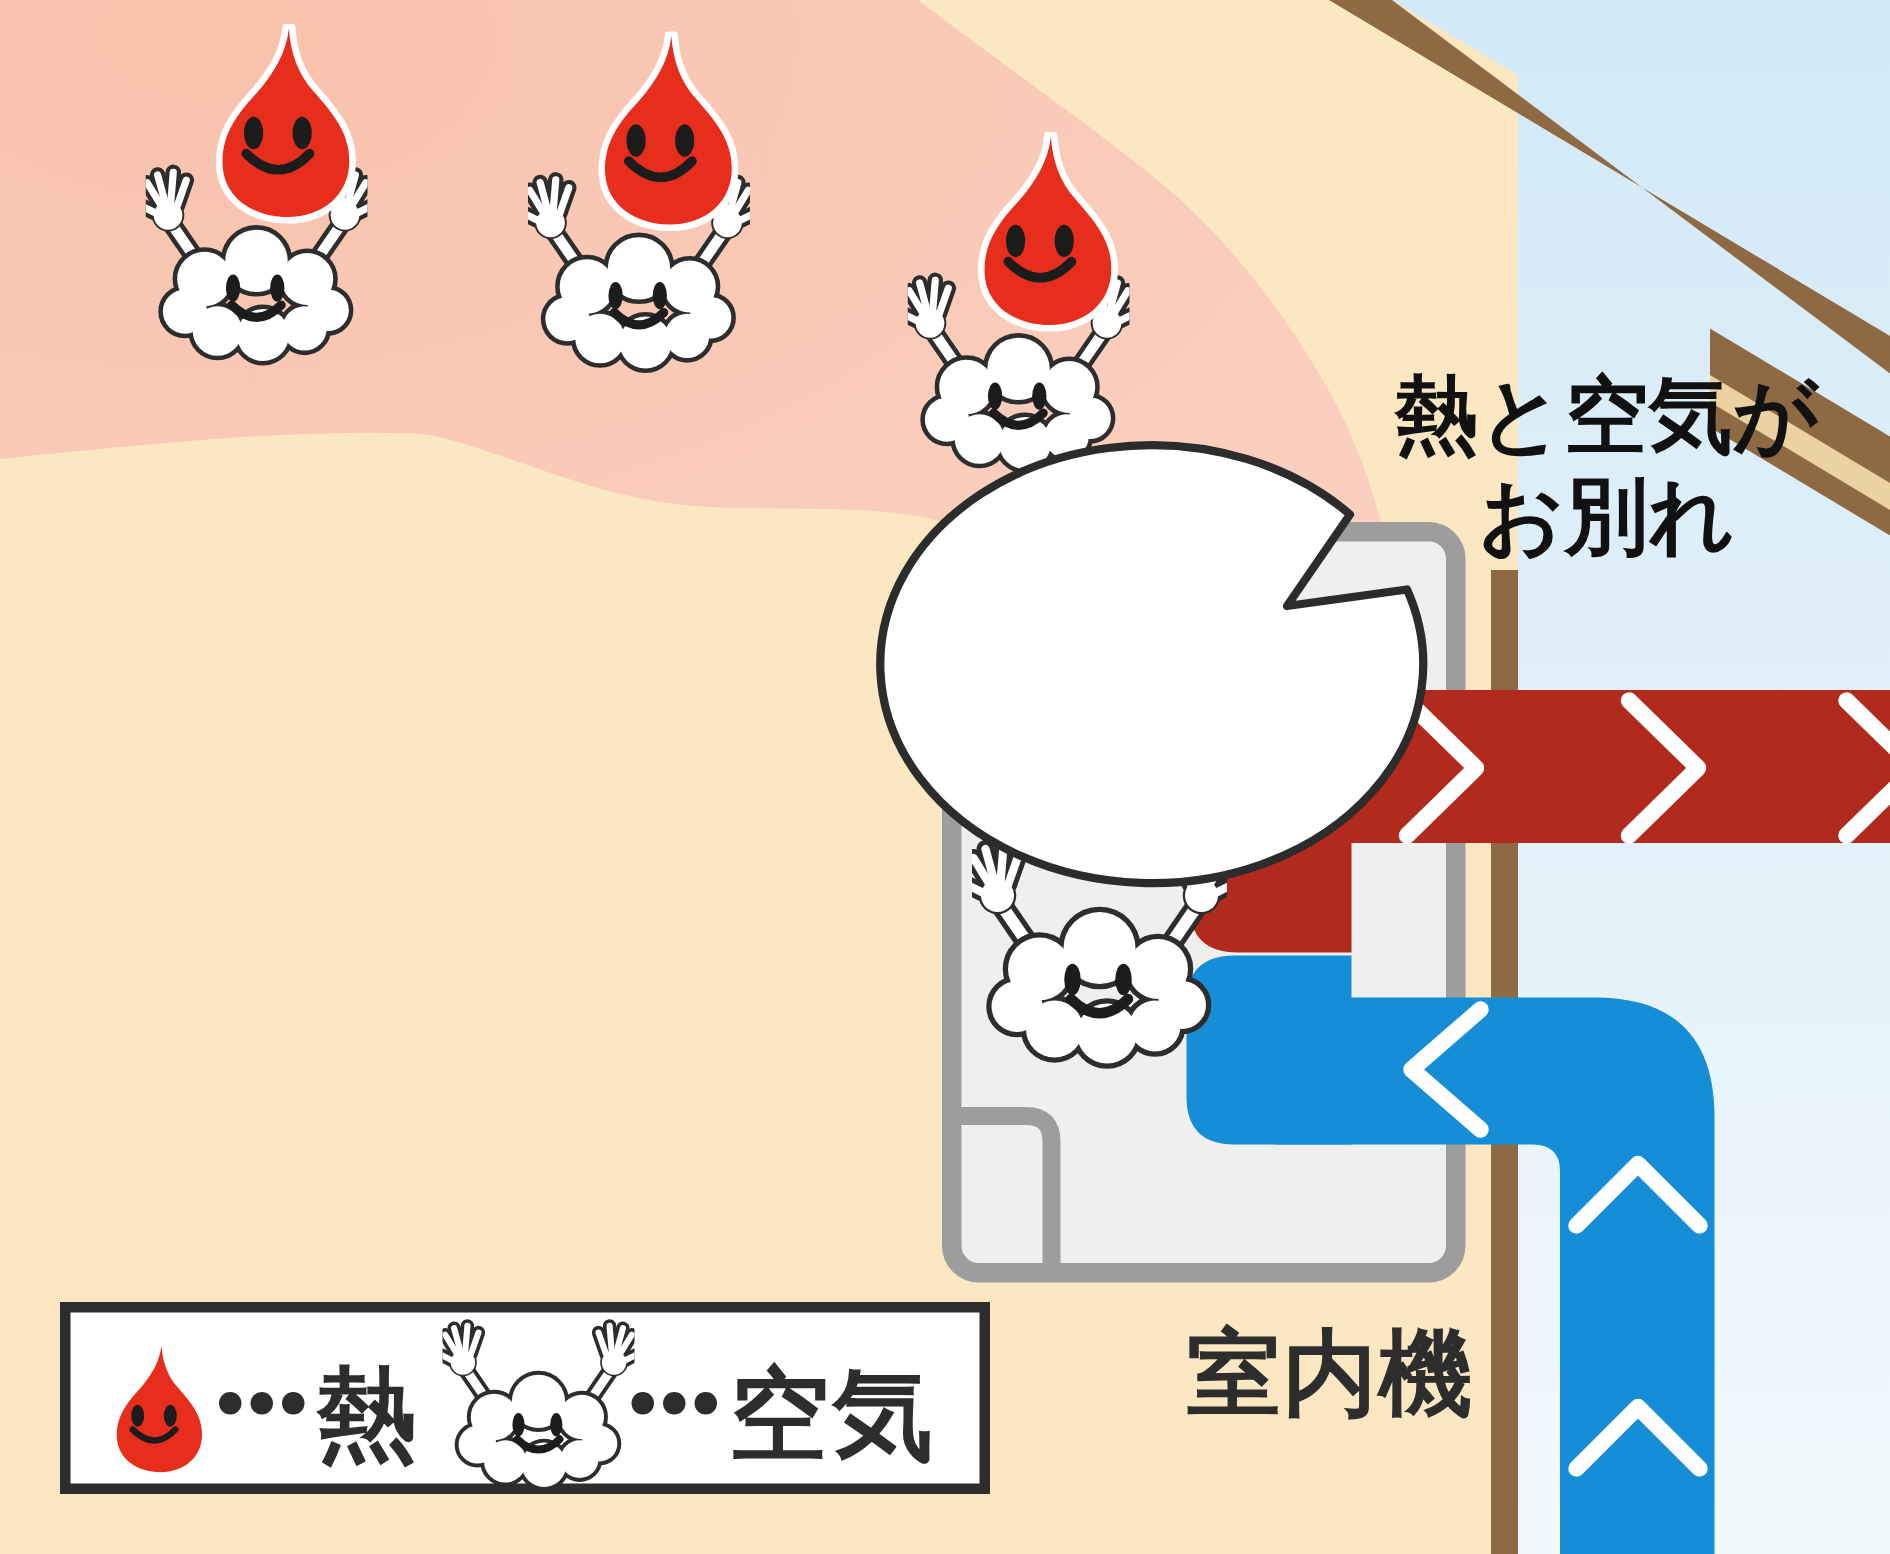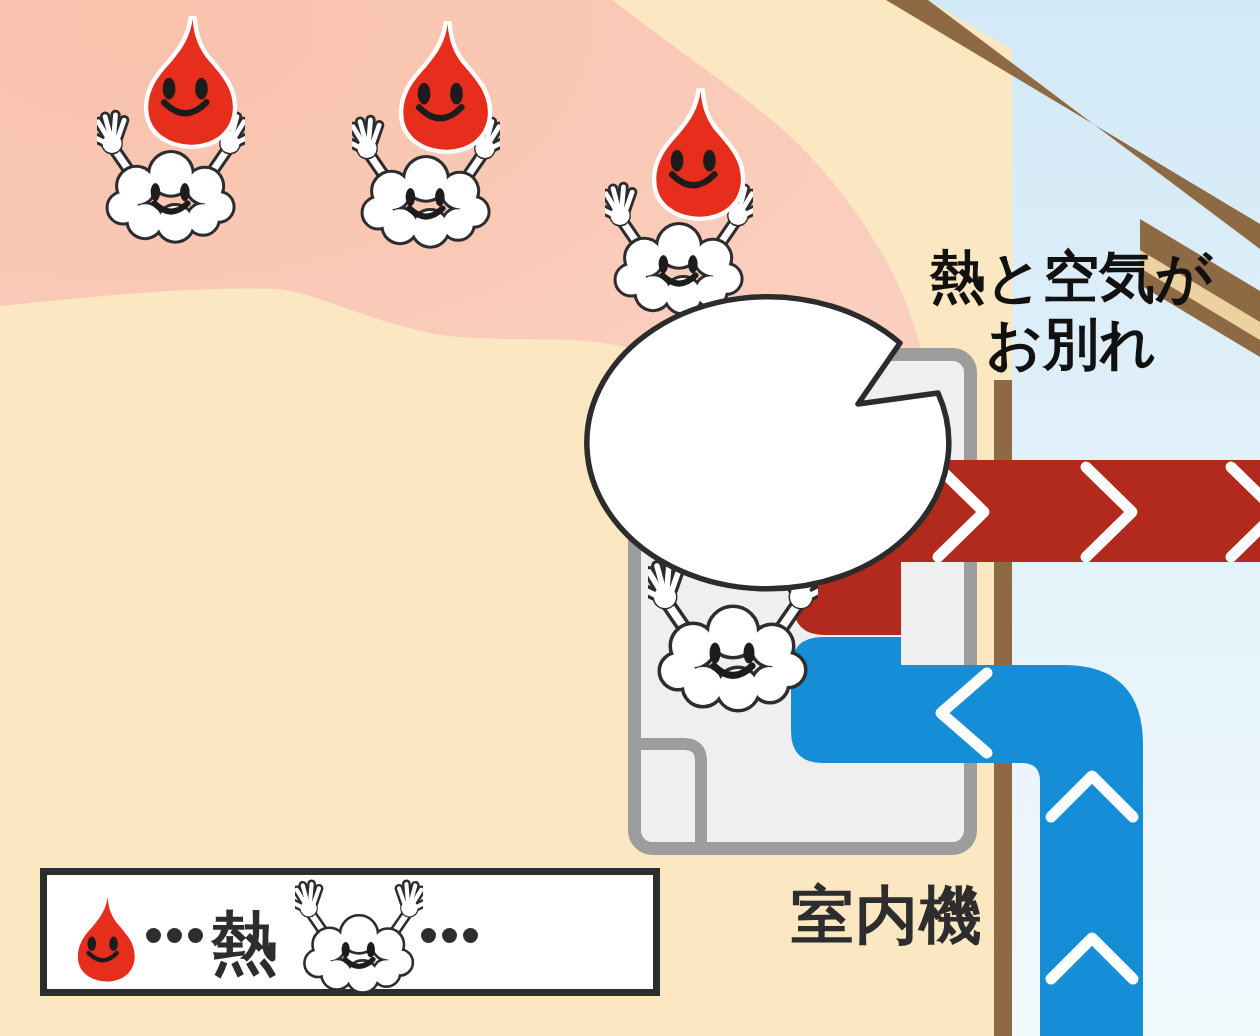--- a/index.html
+++ b/index.html
@@ -195,14 +195,15 @@
       <i></i>
       <i></i>
     </span>
 <div class="txt" id="legend-heat">熱</div>
 
 <span class="dots" id="dots-air">
       <i></i>
       <i></i>
       <i></i>
     </span>
+<div class="txt" id="legend-air">空気</div>
 
 </div>
 
 </body></html>

